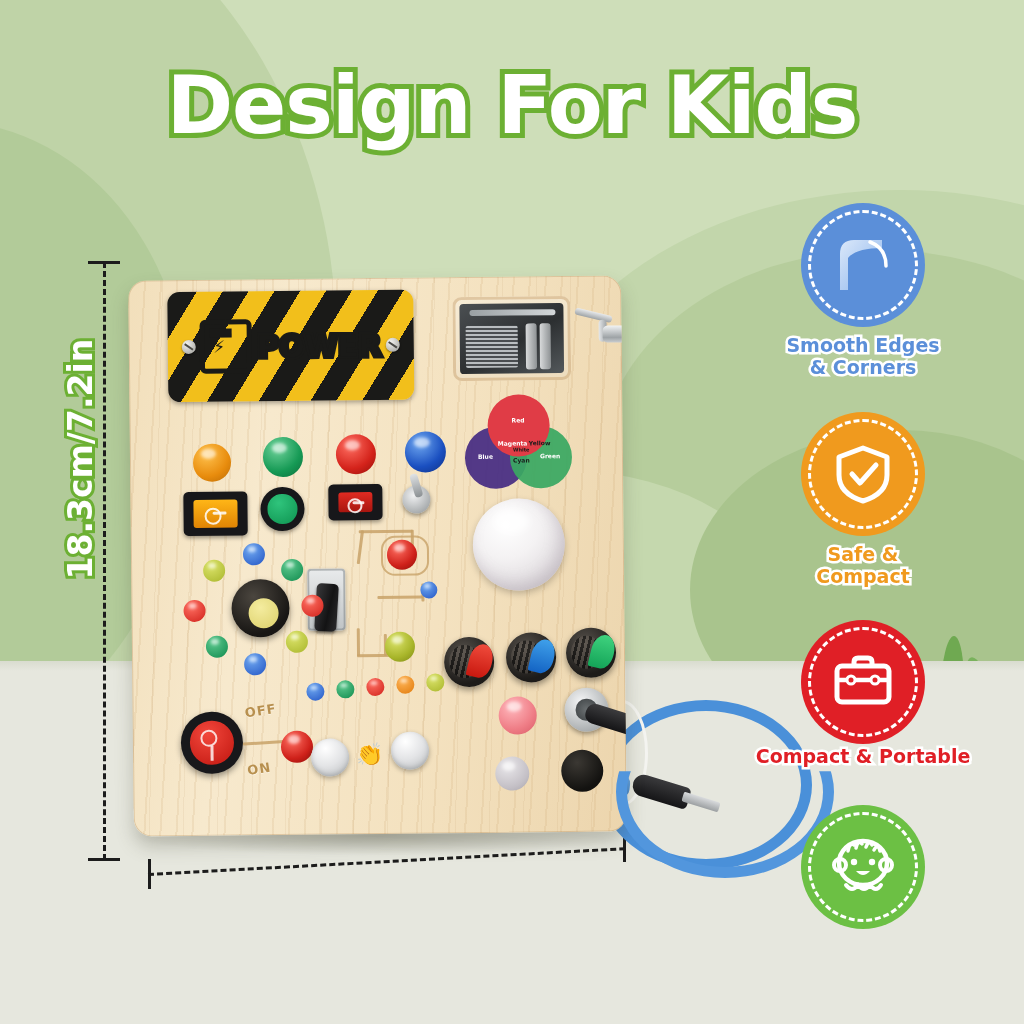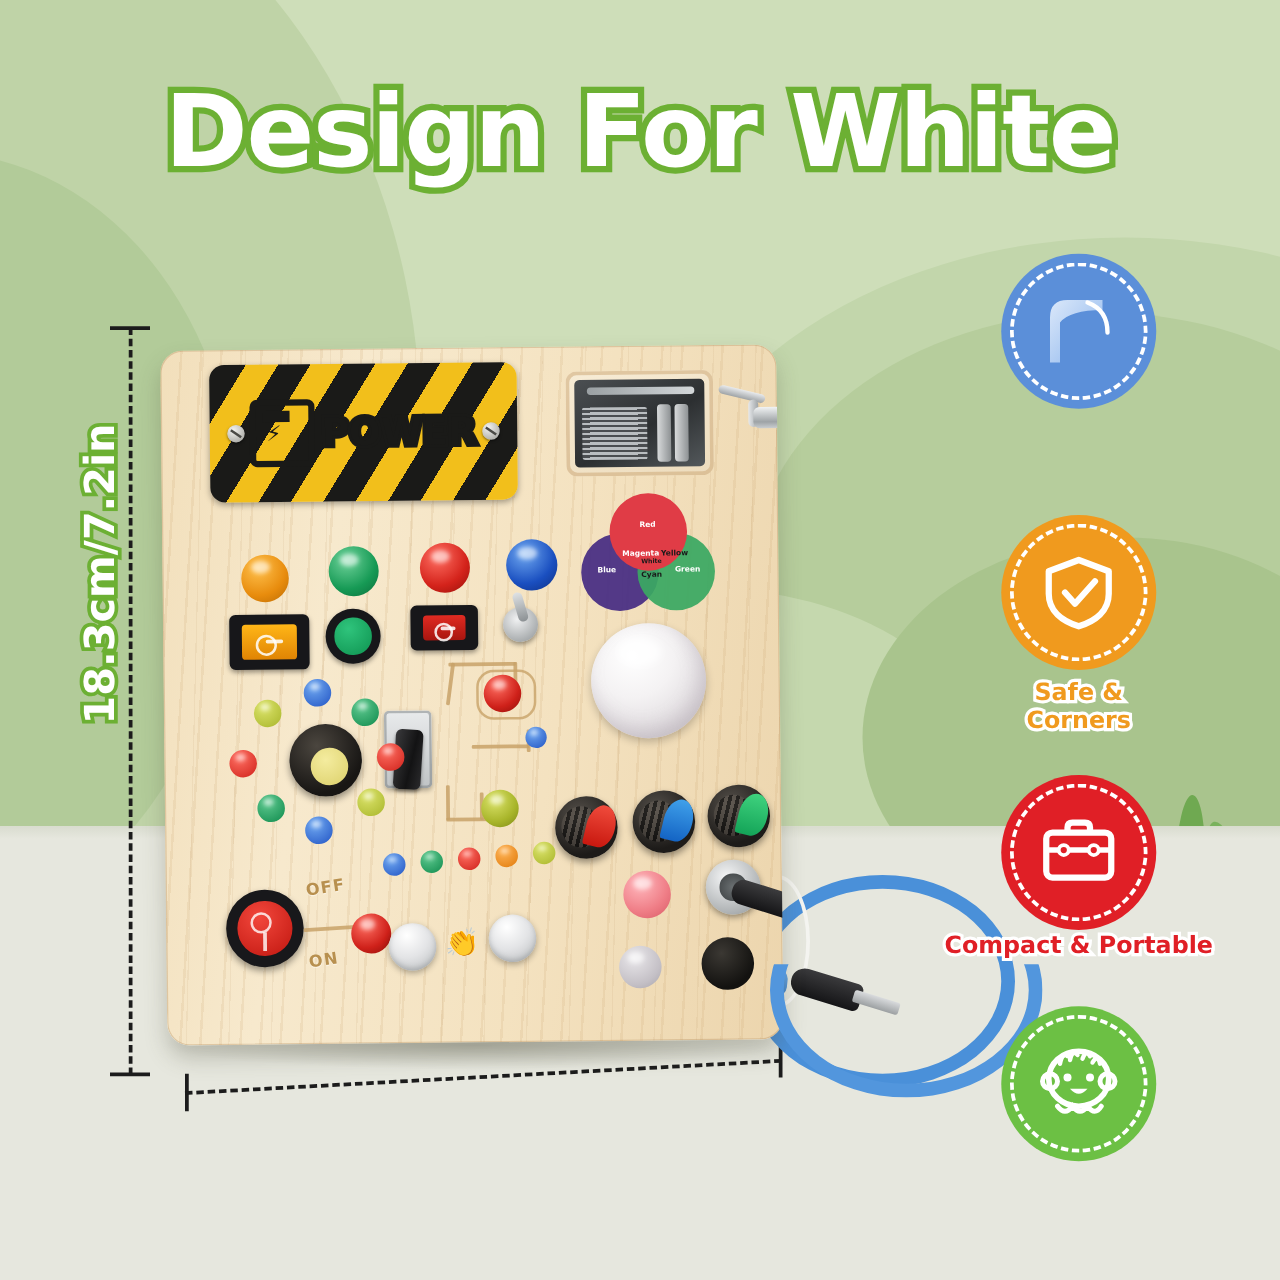--- a/index.html
+++ b/index.html
@@ -236,21 +236,21 @@
     <div class="blade" style="left:40px;top:6px;width:24px;height:116px;transform:rotate(2deg);background:#6fa951;"></div>
     <div class="blade" style="left:70px;top:26px;width:26px;height:98px;transform:rotate(-14deg);background:#79b25c;"></div>
   </div>
   <div class="grass" style="left:846px;top:690px;width:90px;height:90px;">
     <div class="blade" style="left:0;top:20px;width:20px;height:72px;transform:rotate(20deg);background:#8cbf6e;"></div>
   </div>
 
   <div class="floor"></div>
   <div class="floor-shadow"></div>
 
-  <div class="title">Design For White</div>
+  <div class="title">Design For Kids</div>
 
   <div class="dim-v-cap-t"></div>
   <div class="dim-v-line"></div>
   <div class="dim-v-cap-b"></div>
   <div class="dim-v-text">18.3cm/7.2in</div>
 
   <div class="dim-h-wrap">
     <div class="dim-h-cap-l"></div>
     <div class="dim-h-line"></div>
     <div class="dim-h-cap-r"></div>
@@ -416,33 +416,37 @@
         <path d="M10 58 L10 22 Q10 8 24 8 L52 8 L52 16 Q26 16 18 26 L18 58 Z" fill="url(#g1)"></path>
         <defs>
             <linearGradient id="g1" x1="0" y1="0" x2="1" y2="1">
           <stop offset="0" stop-color="#dbe8fa"></stop>
               <stop offset="1" stop-color="#8ab4ec"></stop>
         </linearGradient>
           </defs>
         <path d="M40 10 Q56 16 56 34" stroke="#ffffff" stroke-width="3.5" fill="none" stroke-linecap="round"></path>
       </svg>
     </div>
+    <div class="badge-label" style="top:132px;color:#5b8fd9;">
+      <span>Smooth Edges</span><br>
+      <span>&amp; Corners</span>
+    </div>
   </div>
 
   <div class="badge" style="left:801px;top:412px;background:#f09a1e;">
     <div class="badge-dash"></div>
     <div class="badge-ico">
       <svg width="64" height="64" viewBox="0 0 64 64">
         <path d="M32 6 L56 15 V33 C56 47 45 55 32 59 C19 55 8 47 8 33 V15 Z" fill="none" stroke="#ffffff" stroke-width="5" stroke-linejoin="round"></path>
         <path d="M21 32 L29 41 L45 23" fill="none" stroke="#ffffff" stroke-width="5" stroke-linecap="round" stroke-linejoin="round"></path>
       </svg>
     </div>
     <div class="badge-label" style="top:132px;color:#f09a1e;">
       <span>Safe &amp;</span><br>
-      <span>Corners</span>
+      <span>Compact</span>
     </div>
   </div>
 
   <div class="badge" style="left:801px;top:620px;background:#e01f26;">
     <div class="badge-dash"></div>
     <div class="badge-ico">
       <svg width="66" height="60" viewBox="0 0 66 60">
         <path d="M24 14 V10 Q24 6 28 6 H38 Q42 6 42 10 V14" fill="none" stroke="#ffffff" stroke-width="5" stroke-linejoin="round"></path>
         <rect x="7" y="14" width="52" height="36" rx="5" fill="none" stroke="#ffffff" stroke-width="5"></rect>
         <path d="M7 28 H59" stroke="#ffffff" stroke-width="4.5"></path>

